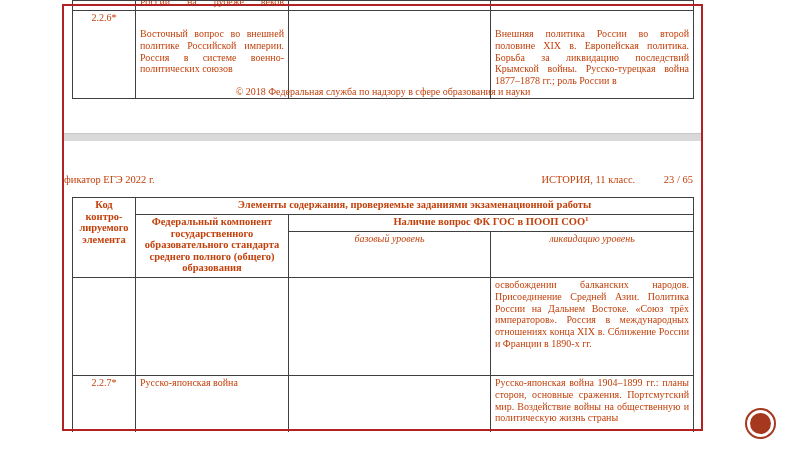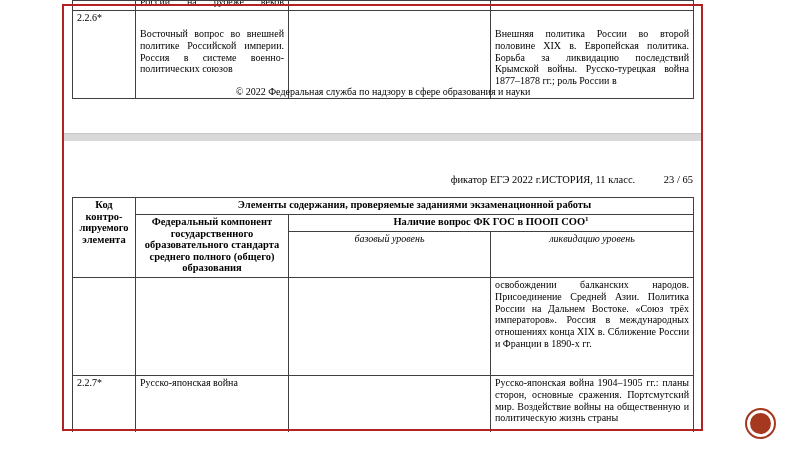--- a/index.html
+++ b/index.html
@@ -1,54 +1,54 @@
 <!DOCTYPE html>
 <html><head>
 <meta charset="utf-8">
 <style>
   html,body{margin:0;padding:0;}
   .canvas{
     position:relative; width:800px; height:450px; background:#ffffff;
-    font-family:"Liberation Serif","DejaVu Serif",serif; color:#000000;
+    font-family:"Liberation Serif","DejaVu Serif",serif; color:#c2410c;
     overflow:hidden;
   }
   .doc-area{
     position:absolute; left:63px; top:0; width:640px; height:432px;
     background:#fff; overflow:hidden;
   }
   table.doc{
     position:absolute; left:9px; border-collapse:collapse; table-layout:fixed;
     width:621px; font-size:10px; line-height:11.8px;
   }
   table.doc td{
     border:1px solid #3f3f3f; vertical-align:top; padding:1px 4px; overflow:hidden;
   }
   .t-top{top:0;}
   .t-main{top:197px;}
   .cut-row td{height:7px; padding:0 4px;}
   .cut-span{display:block; margin-top:-6px; text-align:justify; text-align-last:justify;}
   .row-226 td{height:71px;}
   .clamp69{height:69px; overflow:hidden;margin-top:16px;}
   .clamp93{height:93px; overflow:hidden;}
-  .code-col{}
+  .code-col{text-align:center;}
   .just{text-align:justify;}
   .hdr{font-weight:bold; text-align:center; font-size:10.5px; line-height:11.5px;}
   .h14 td{height:14px; padding:0 2px;text-align:center;}
   .h43 td{height:43px;}
   .lvl{font-style:italic; text-align:center;}
   .copyright{
     position:absolute; top:86px; left:0; width:640px; text-align:center; font-size:10px;
   }
   .page-gap{
     position:absolute; top:133px; left:0; width:640px; height:7px;
     background:#d9d9d9; border-top:1px solid #c6c6c6;
   }
   .p2-header{
     position:absolute; top:174px; left:1px; width:629px; font-size:10.5px;
-    display:flex; justify-content:flex-end; align-items:baseline;
+    display:flex; justify-content:space-between; align-items:baseline;
   }
   .p2-right{white-space:nowrap;}
   .p2-pagenum{margin-left:26px;}
   .red-frame{
     position:absolute; left:62px; top:4px; width:641px; height:427px;
     border:2px solid #b32222; box-sizing:border-box; pointer-events:none;
   }
   .circle-outer{
     position:absolute; left:745px; top:408px; width:31px; height:31px;
     border:2px solid #a5381f; border-radius:50%; box-sizing:border-box;
@@ -88,21 +88,21 @@
               <div class="clamp69 just">Восточный вопрос во внешней политике Российской империи. Россия в системе военно-политических союзов</div>
             </td>
         <td></td>
         <td>
               <div class="clamp69 just">Внешняя политика России во второй половине XIX в. Европейская политика. Борьба за ликвидацию последствий Крымской войны. Русско-турецкая война 1877–1878 гг.; роль России в</div>
             </td>
       </tr>
     </tbody>
       </table>
 
-    <div class="copyright">© 2022 Федеральная служба по надзору в сфере образования и науки</div>
+    <div class="copyright">© 2018 Федеральная служба по надзору в сфере образования и науки</div>
 
     <div class="page-gap"></div>
 
     <div class="p2-header">
       <span>фикатор ЕГЭ 2022 г.</span>
       <span class="p2-right">
         <span>ИСТОРИЯ, 11 класс.</span>
         <span class="p2-pagenum">23 / 65</span>
       </span>
     </div>
@@ -133,21 +133,21 @@
         <td></td>
         <td>
               <div class="clamp93 just">освобождении балканских народов. Присоединение Средней Азии. Политика России на Дальнем Востоке. «Союз трёх императоров». Россия в международных отношениях конца XIX в. Сближение России и Франции в 1890-х гг.</div>
             </td>
       </tr>
       <tr>
         <td class="code-col" style="height:80px">2.2.7*</td>
         <td>Русско-японская война</td>
         <td></td>
         <td>
-              <div class="just">Русско-японская война 1904–1905 гг.: планы сторон, основные сражения. Портсмутский мир. Воздействие войны на общественную и политическую жизнь страны</div>
+              <div class="just">Русско-японская война 1904–1899 гг.: планы сторон, основные сражения. Портсмутский мир. Воздействие войны на общественную и политическую жизнь страны</div>
             </td>
       </tr>
     </tbody>
       </table>
 
   </div>
 
   <div class="red-frame"></div>
 
   <div class="circle-outer">

